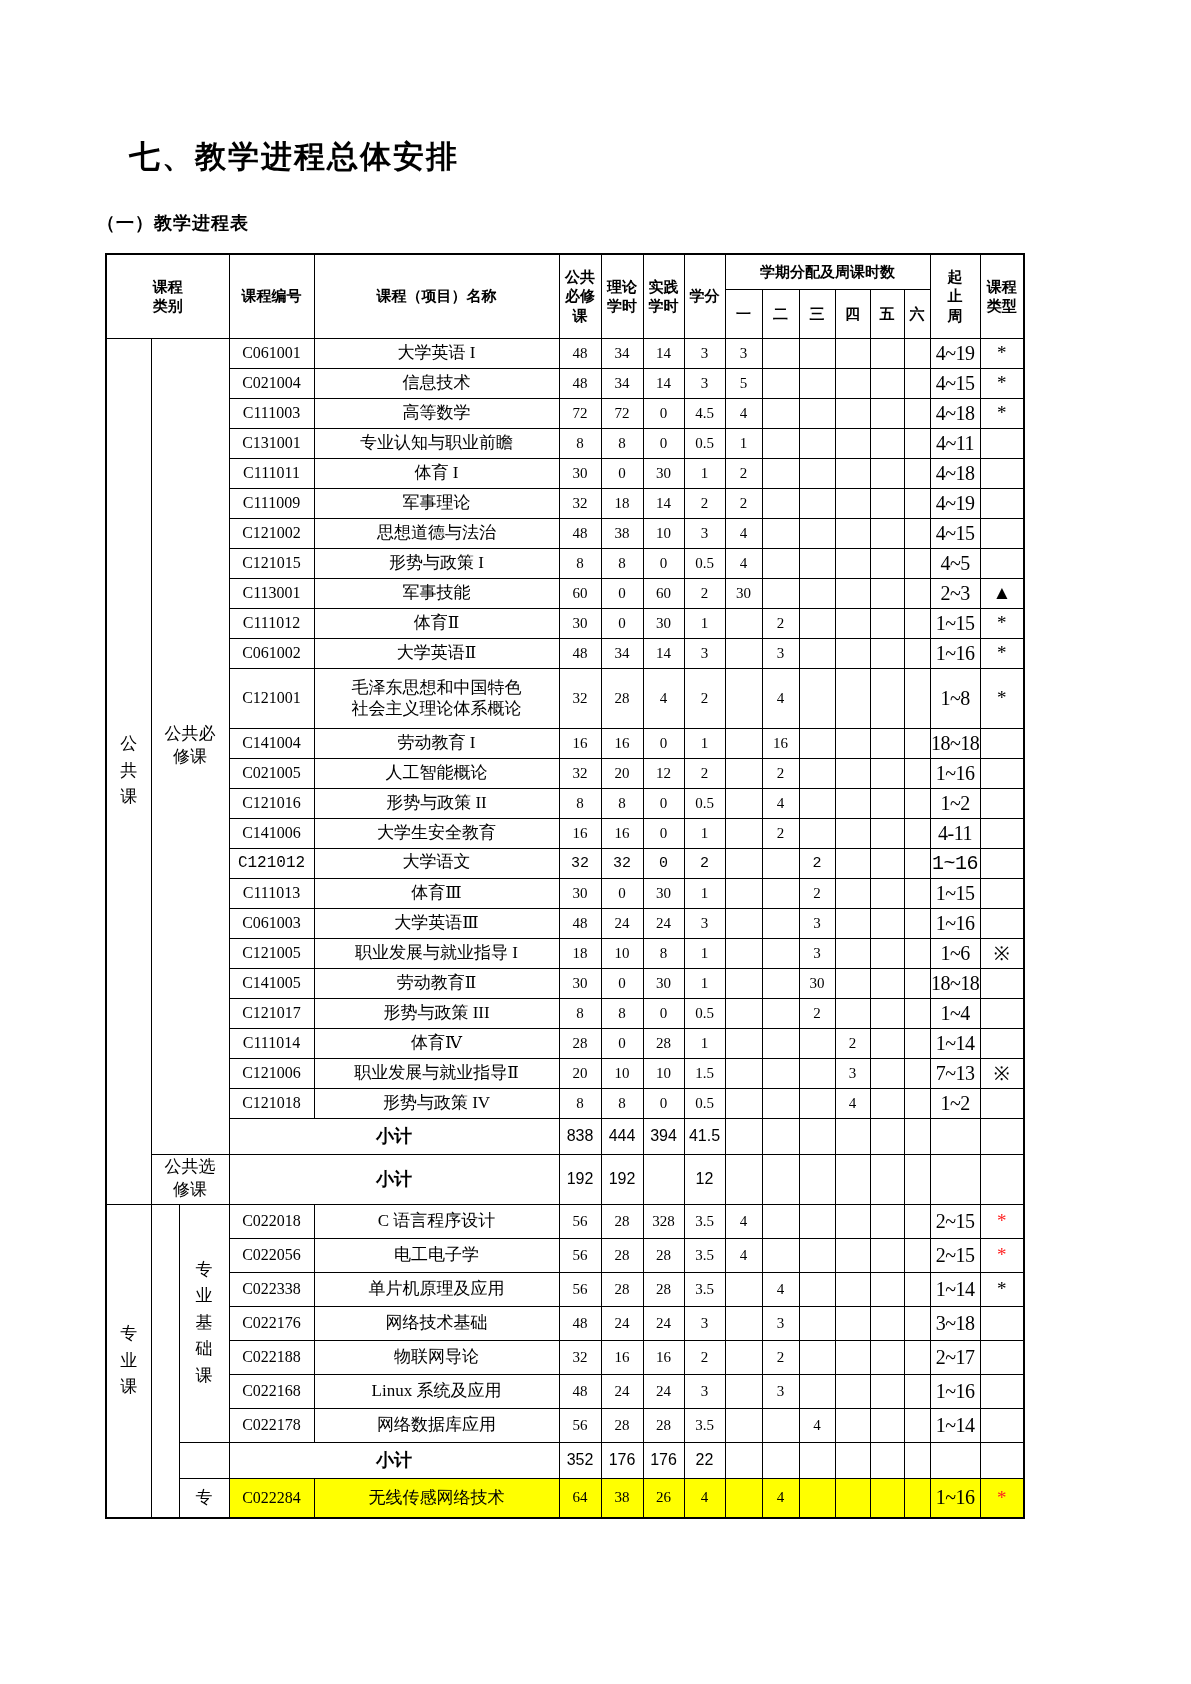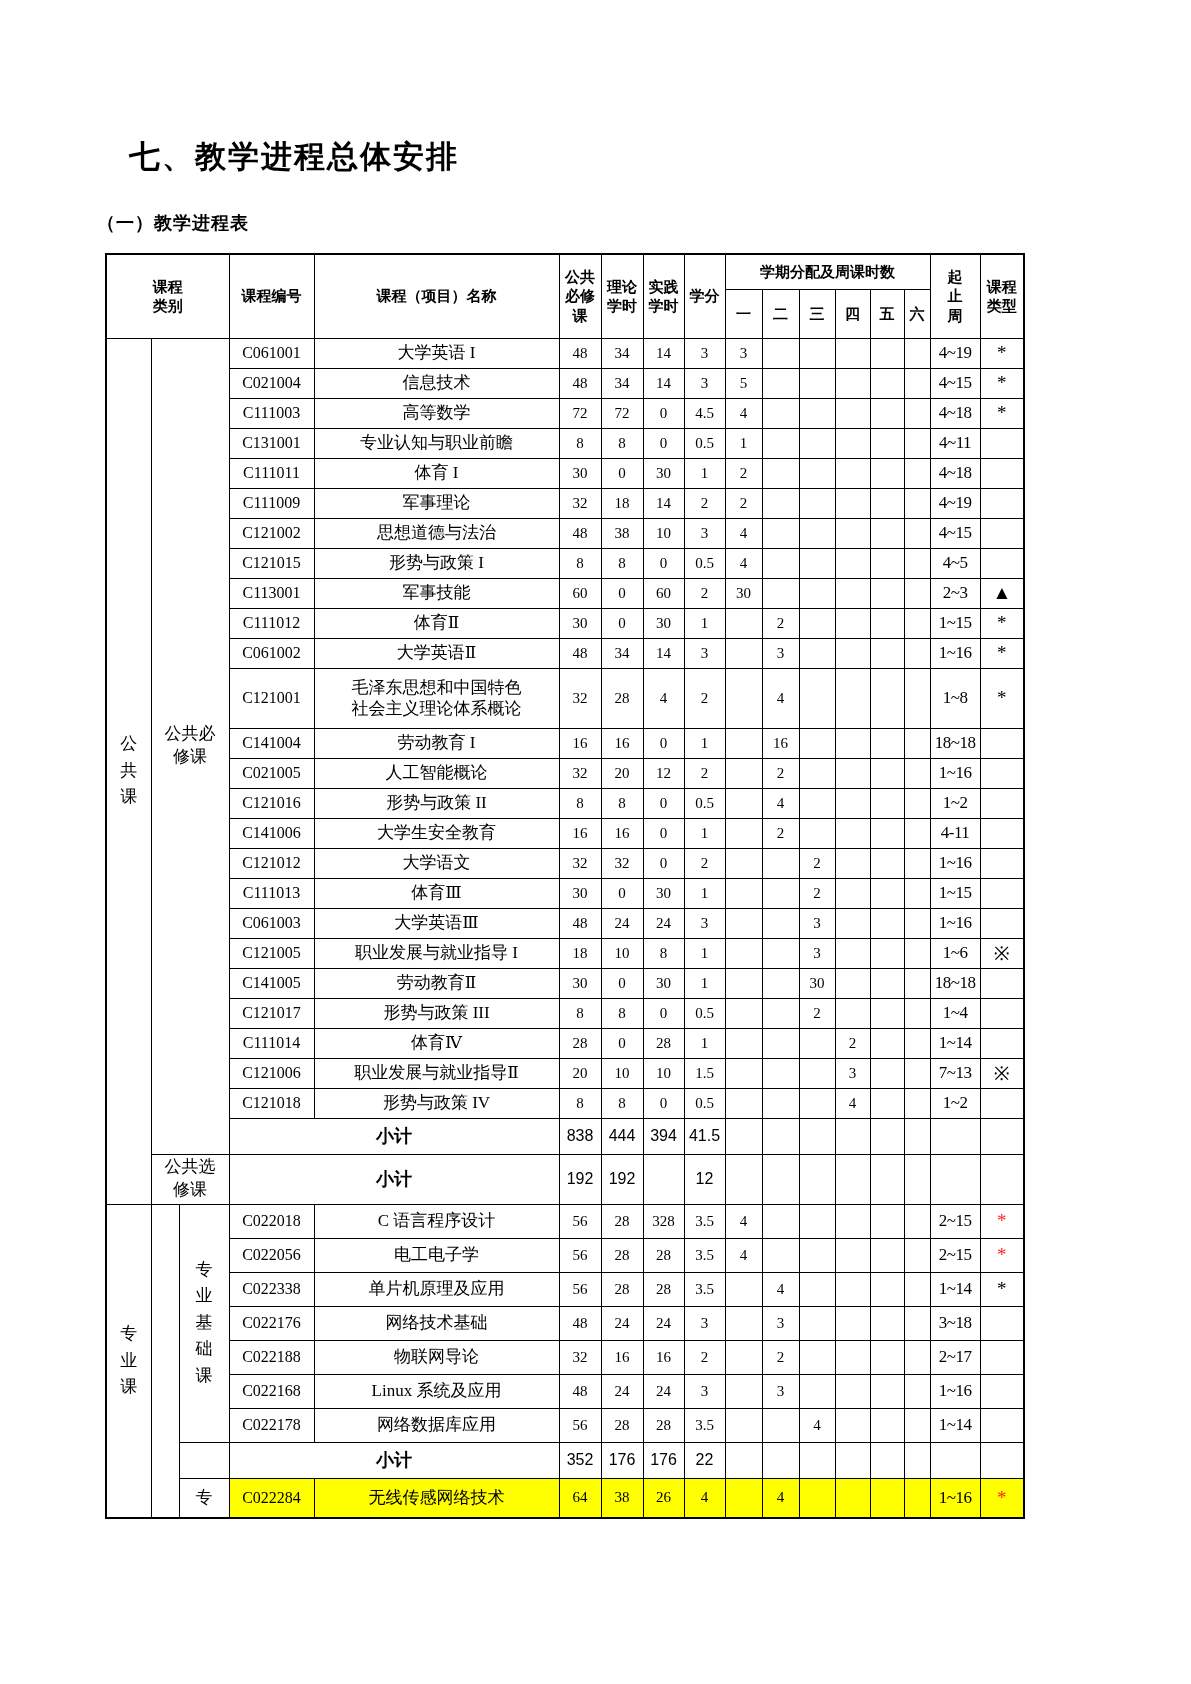--- a/index.html
+++ b/index.html
@@ -37,21 +37,21 @@
   .cat {
     font-family:"Liberation Sans","DejaVu Sans",sans-serif;
     font-weight:bold; font-size:17px; line-height:1.35;
   }
   .vtext { display:inline-block; width:1.1em; word-break:break-all; line-height:1.55;text-align:center; }
   .wrap3 { display:inline-block; width:3.1em; word-break:break-all; line-height:1.3; }
   .code-cell { font-size:16px; text-align:left; padding-left:9px; }
   .name-cell { font-size:17px; text-align:left; padding-left:10px; line-height:1.25; }
   .name-narrow { display:inline-block; max-width:10.6em; }
   .num-cell { font-size:15px; }
-  .weeks-cell { font-size:17px; letter-spacing:-0.5px; }
+  .weeks-cell { font-size:20px; letter-spacing:-0.5px; }
   .type-cell { font-size:19px; }
   .sub-label {
     font-family:"Liberation Sans","DejaVu Sans",sans-serif;
     font-weight:bold; font-size:18px;
   }
   .sub-num {
     font-family:"Liberation Sans","DejaVu Sans",sans-serif;
     font-weight:bold; font-size:16px;
   }
 </style>
@@ -355,21 +355,21 @@
         <td class="num-cell">1</td>
         <td class="num-cell"></td>
         <td class="num-cell">2</td>
         <td class="num-cell"></td>
         <td class="num-cell"></td>
         <td class="num-cell"></td>
         <td class="num-cell"></td>
         <td class="weeks-cell">4-11</td>
         <td class="type-cell"></td>
       </tr>
-      <tr style="height: 30px;">
+      <tr style="height: 30px; font-family: Liberation Mono, monospace;">
         <td class="code-cell">C121012</td>
         <td class="name-cell"><span>大学语文</span></td>
         <td class="num-cell">32</td>
         <td class="num-cell">32</td>
         <td class="num-cell">0</td>
         <td class="num-cell">2</td>
         <td class="num-cell"></td>
         <td class="num-cell"></td>
         <td class="num-cell">2</td>
         <td class="num-cell"></td>

